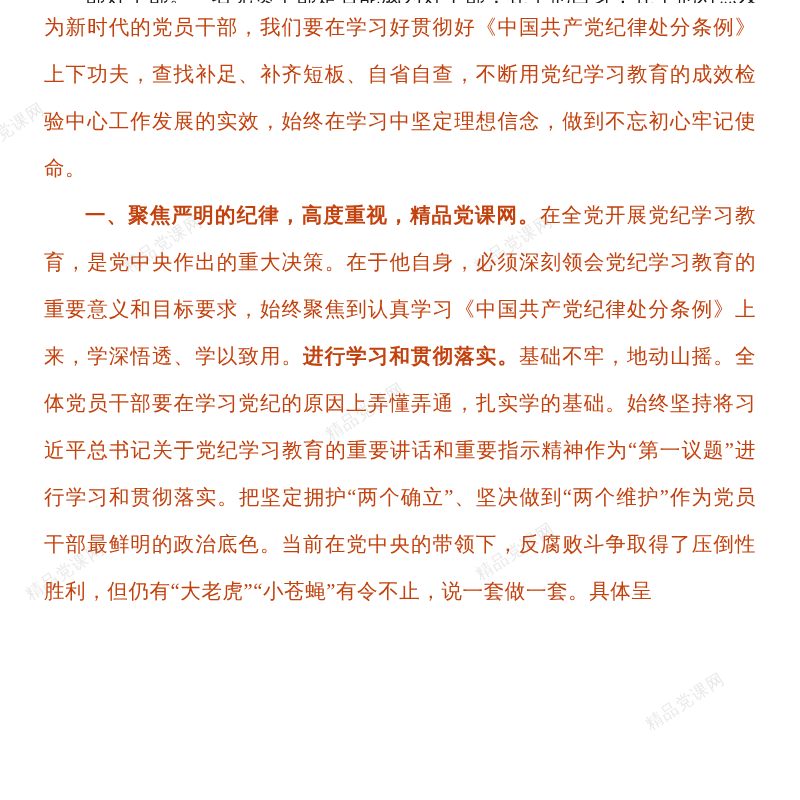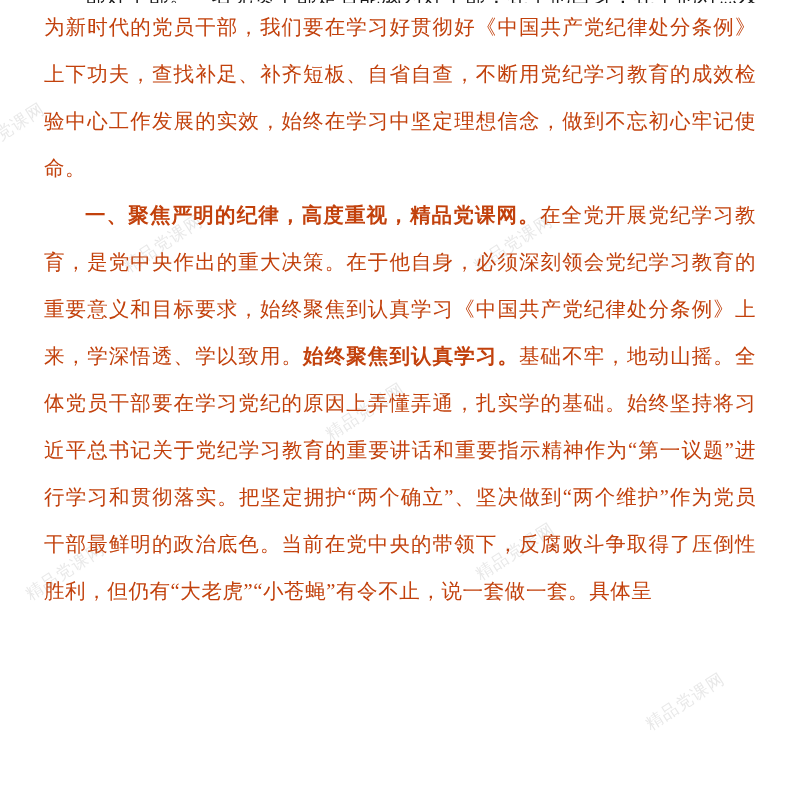--- a/index.html
+++ b/index.html
@@ -99,17 +99,17 @@
   <div class="wm wm-6">精品党课网</div>
   <div class="wm wm-7">精品党课网</div>
 
   <div class="doc-body">
 
     <p class="para">
       <span>为新时代的党员干部，我们要在学习好贯彻好《中国共产党纪律处分条例》上下功夫，查找补足、补齐短板、自省自查，不断用党纪学习教育的成效检验中心工作发展的实效，始终在学习中坚定理想信念，做到不忘初心牢记使命。</span>
     </p>
 
     <p class="para indent">
-      <span class="bold">一、聚焦严明的纪律，高度重视，精品党课网。</span><span>在全党开展党纪学习教育，是党中央作出的重大决策。在于他自身，必须深刻领会党纪学习教育的重要意义和目标要求，始终聚焦到认真学习《中国共产党纪律处分条例》上来，学深悟透、学以致用。</span><span class="bold">始终聚焦到认真学习。</span><span>基础不牢，地动山摇。全体党员干部要在学习党纪的原因上弄懂弄通，扎实学的基础。始终坚持将习近平总书记关于党纪学习教育的重要讲话和重要指示精神作为“第一议题”进行学习和贯彻落实。把坚定拥护“两个确立”、坚决做到“两个维护”作为党员干部最鲜明的政治底色。当前在党中央的带领下，反腐败斗争取得了压倒性胜利，但仍有“大老虎”“小苍蝇”有令不止，说一套做一套。具体呈</span>
+      <span class="bold">一、聚焦严明的纪律，高度重视，精品党课网。</span><span>在全党开展党纪学习教育，是党中央作出的重大决策。在于他自身，必须深刻领会党纪学习教育的重要意义和目标要求，始终聚焦到认真学习《中国共产党纪律处分条例》上来，学深悟透、学以致用。</span><span class="bold">进行学习和贯彻落实。</span><span>基础不牢，地动山摇。全体党员干部要在学习党纪的原因上弄懂弄通，扎实学的基础。始终坚持将习近平总书记关于党纪学习教育的重要讲话和重要指示精神作为“第一议题”进行学习和贯彻落实。把坚定拥护“两个确立”、坚决做到“两个维护”作为党员干部最鲜明的政治底色。当前在党中央的带领下，反腐败斗争取得了压倒性胜利，但仍有“大老虎”“小苍蝇”有令不止，说一套做一套。具体呈</span>
     </p>
 
   </div>
 </div>
 
 </body></html>

